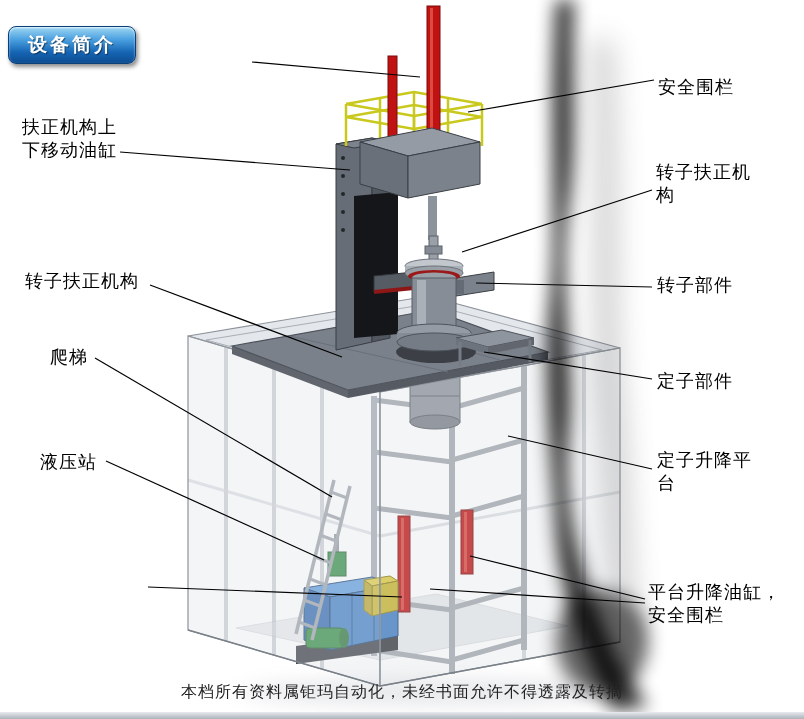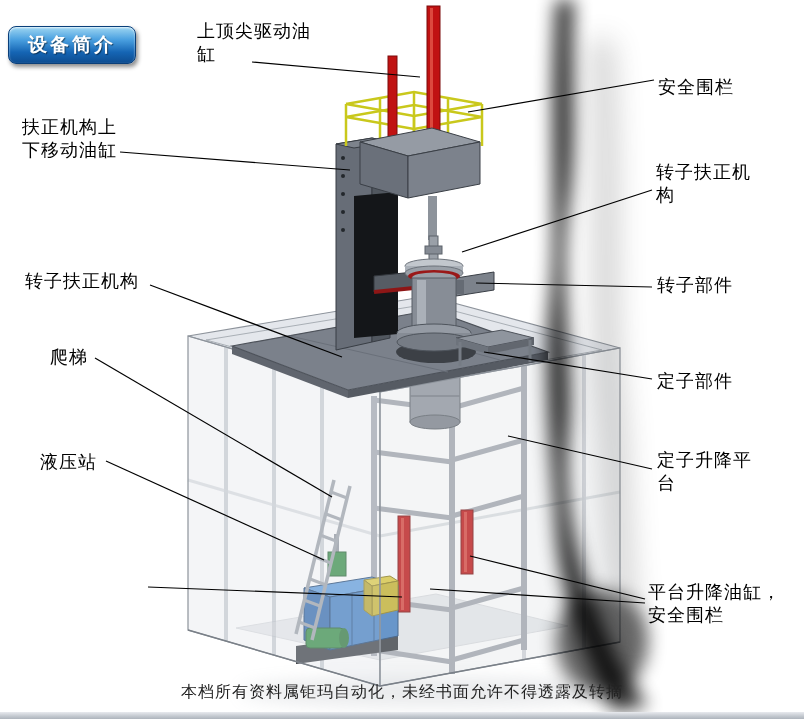--- a/index.html
+++ b/index.html
@@ -252,21 +252,20 @@
       <line x1="148" y1="587" x2="402" y2="597"></line>
       <line x1="645" y1="599" x2="470" y2="556"></line>
       <line x1="645" y1="603" x2="430" y2="589"></line>
     </g>
   </svg>
 
   <div class="badge">
     <span>设备简介</span>
   </div>
 
-  <div class="lbl" id="lbl-top-pin">上顶尖驱动油缸</div>
   <div class="lbl" id="lbl-safety-fence">安全围栏</div>
   <div class="lbl" id="lbl-rotor-centering">转子扶正机构</div>
   <div class="lbl" id="lbl-centering">扶正机构上下移动油缸</div>
   <div class="lbl" id="lbl-anti-slip">转子扶正机构</div>
   <div class="lbl" id="lbl-ladder">爬梯</div>
   <div class="lbl" id="lbl-rotor-part">转子部件</div>
   <div class="lbl" id="lbl-stator-part">定子部件</div>
   <div class="lbl" id="lbl-hydraulic">液压站</div>
   <div class="lbl" id="lbl-stator-lift">定子升降平台</div>
   <div class="lbl" id="lbl-platform-lift">平台升降油缸，安全围栏</div>

